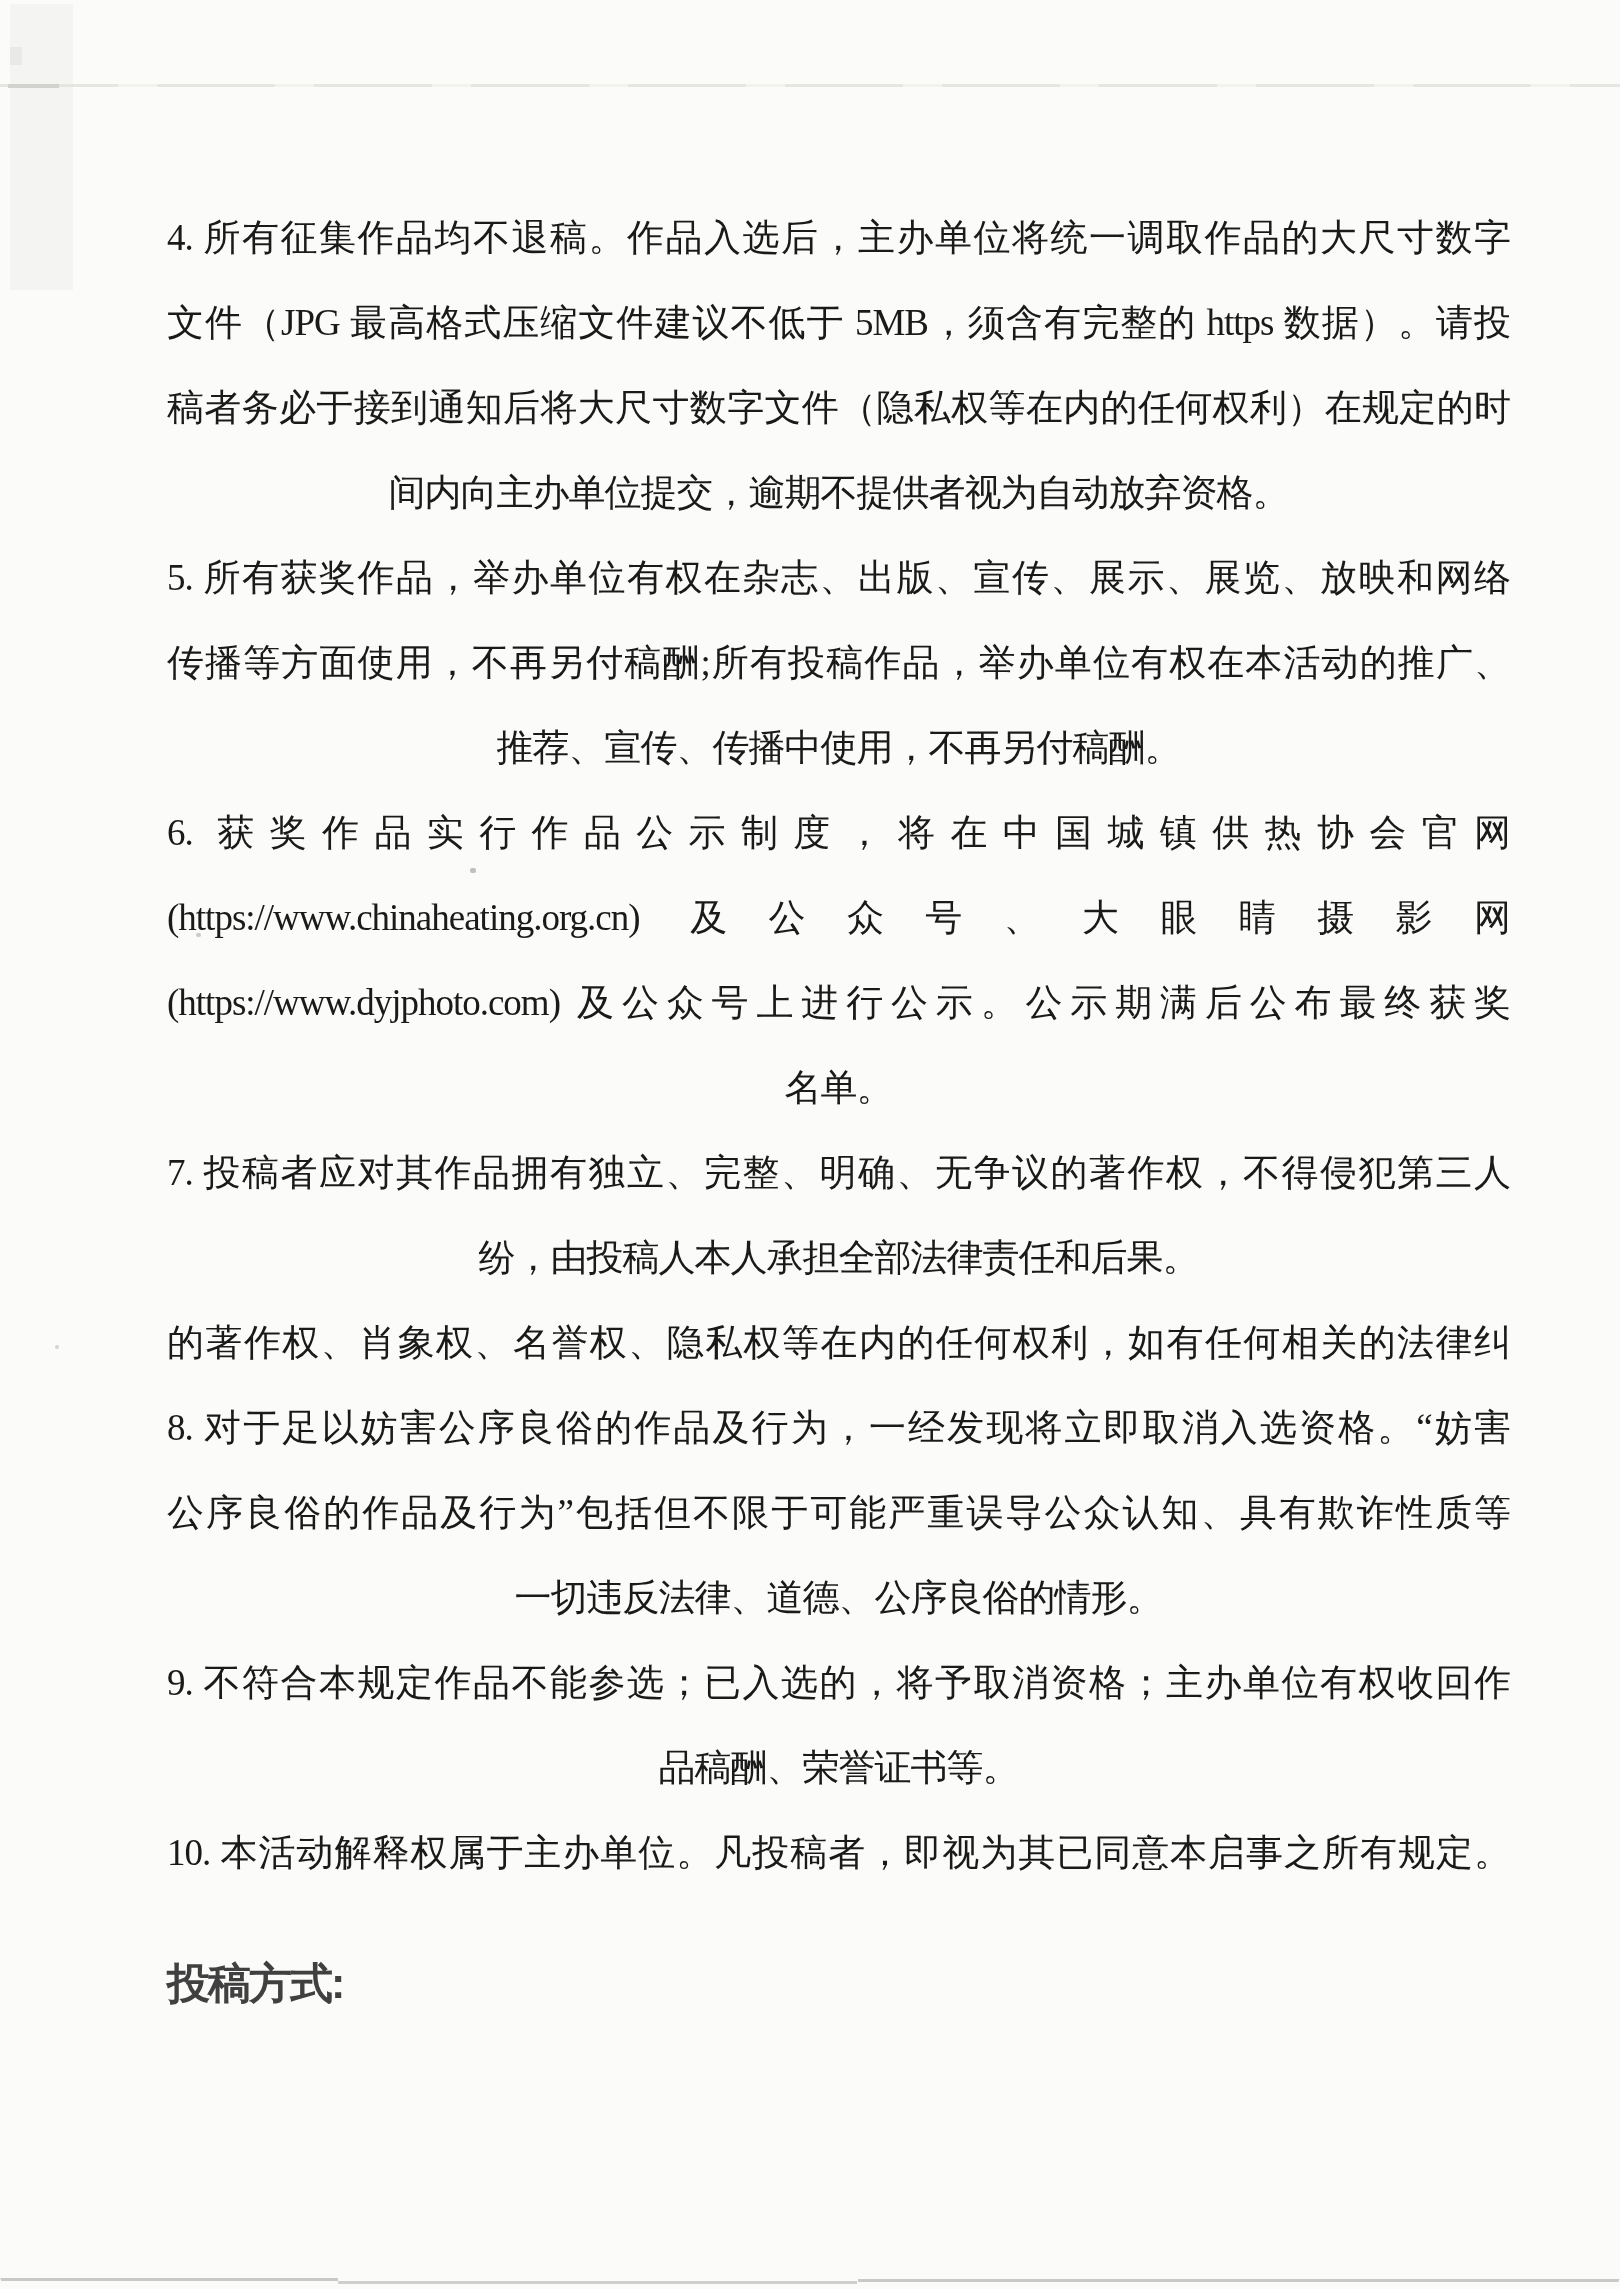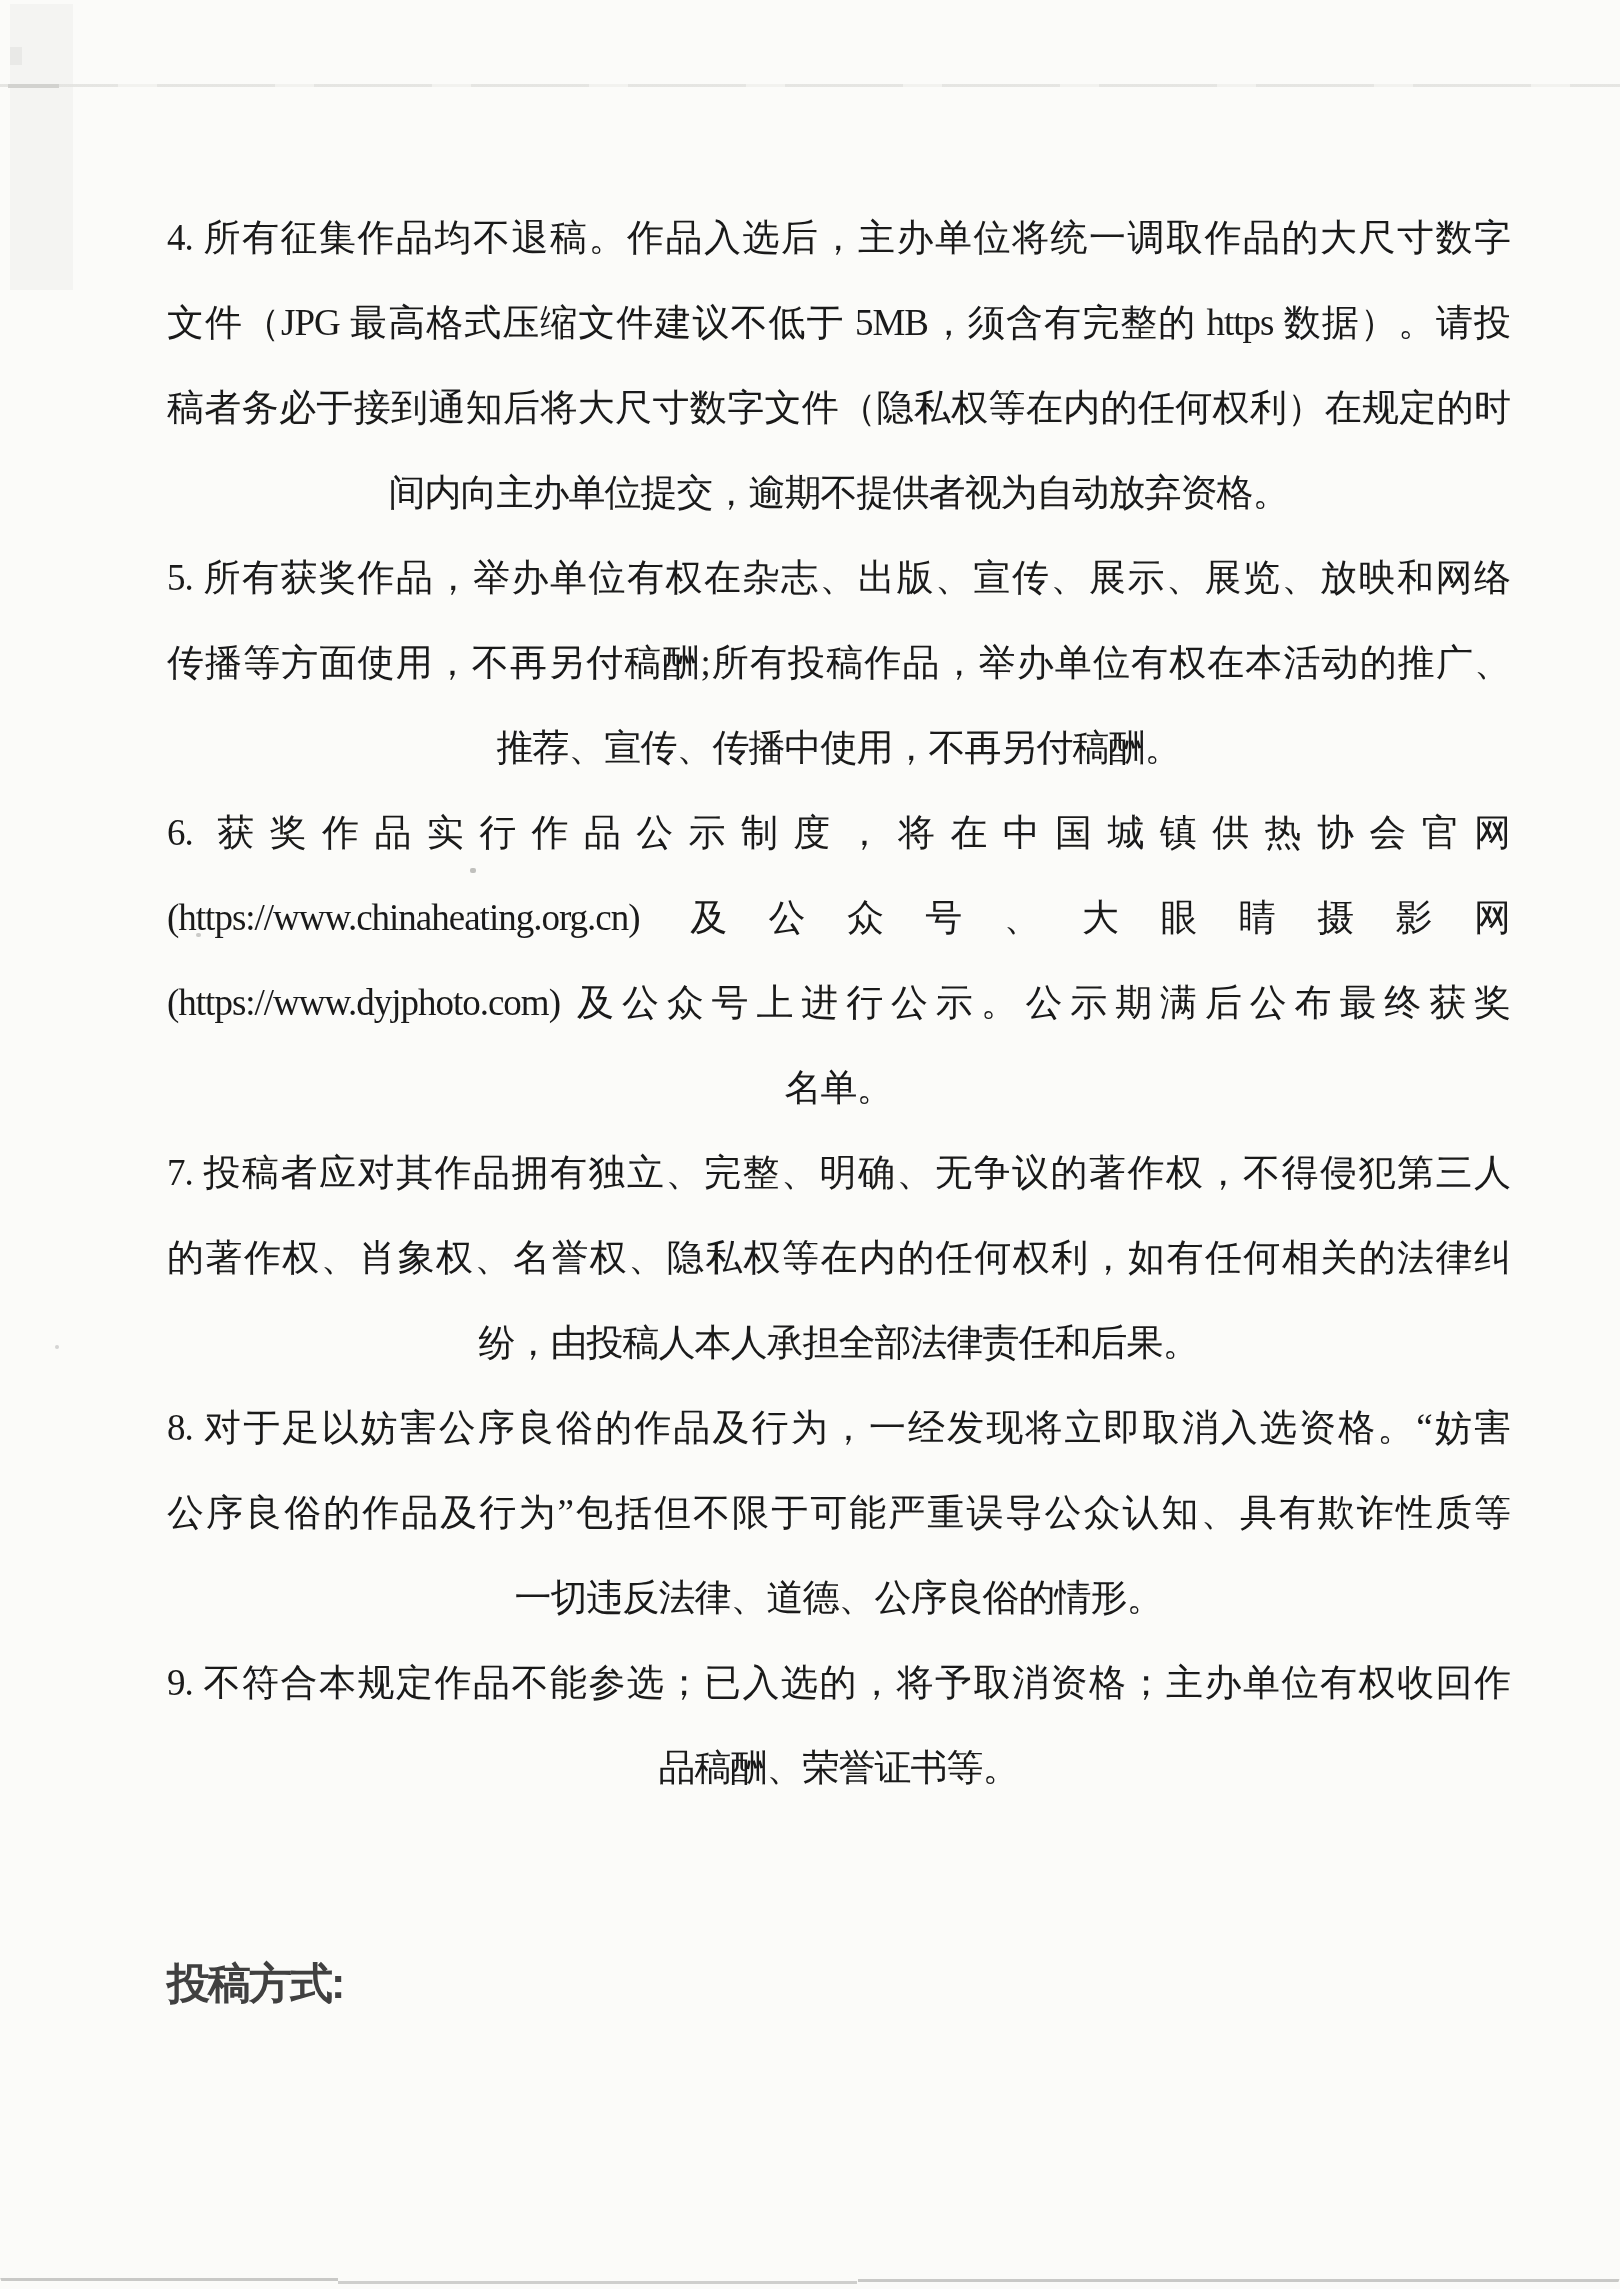--- a/index.html
+++ b/index.html
@@ -85,25 +85,26 @@
     <div class="line">稿者务必于接到通知后将大尺寸数字文件（隐私权等在内的任何权利）在规定的时</div>
     <div class="line e">间内向主办单位提交，逾期不提供者视为自动放弃资格。</div>
     <div class="line">5. 所有获奖作品，举办单位有权在杂志、出版、宣传、展示、展览、放映和网络</div>
     <div class="line">传播等方面使用，不再另付稿酬;所有投稿作品，举办单位有权在本活动的推广、</div>
     <div class="line e">推荐、宣传、传播中使用，不再另付稿酬。</div>
     <div class="line">6. 获奖作品实行作品公示制度，将在中国城镇供热协会官网</div>
     <div class="line">(https://www.chinaheating.org.cn) 及公众号、大眼睛摄影网</div>
     <div class="line">(https://www.dyjphoto.com) 及公众号上进行公示。公示期满后公布最终获奖</div>
     <div class="line e">名单。</div>
     <div class="line">7. 投稿者应对其作品拥有独立、完整、明确、无争议的著作权，不得侵犯第三人</div>
+    <div class="line e">纷，由投稿人本人承担全部法律责任和后果。</div>
     <div class="line">的著作权、肖象权、名誉权、隐私权等在内的任何权利，如有任何相关的法律纠</div>
-    <div class="line e">纷，由投稿人本人承担全部法律责任和后果。</div>
     <div class="line">8. 对于足以妨害公序良俗的作品及行为，一经发现将立即取消入选资格。“妨害</div>
     <div class="line">公序良俗的作品及行为”包括但不限于可能严重误导公众认知、具有欺诈性质等</div>
     <div class="line e">一切违反法律、道德、公序良俗的情形。</div>
     <div class="line">9. 不符合本规定作品不能参选；已入选的，将予取消资格；主办单位有权收回作</div>
     <div class="line e">品稿酬、荣誉证书等。</div>
+    <div class="line">10. 本活动解释权属于主办单位。凡投稿者，即视为其已同意本启事之所有规定。</div>
   </div>
 
   <div class="heading">投稿方式:</div>
 
 </div>
 
 
 </body></html>

